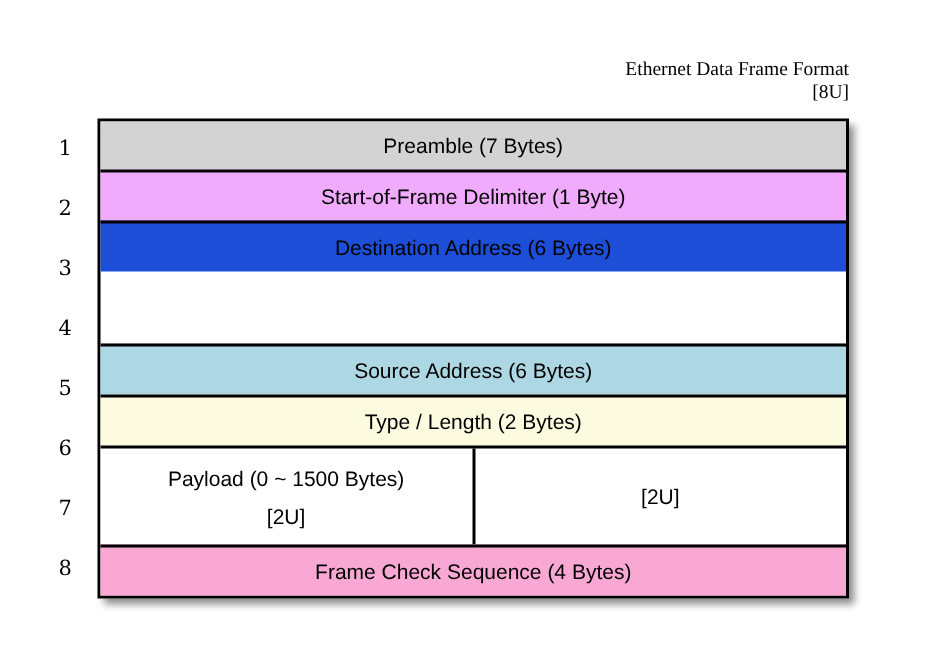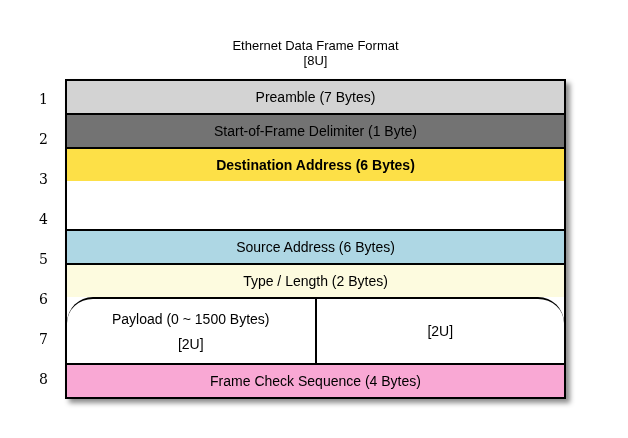--- a/index.html
+++ b/index.html
@@ -13,23 +13,24 @@
     position: relative;
     overflow: hidden;
     font-family: "Liberation Sans", sans-serif;
     color: #000000;
   }
   .title-block {
     position: absolute;
     left: 65px;
     top: 38px;
     width: 501px;
-    text-align: center;
+    text-align: right;
     font-size: 13px;
     line-height: 15px;
+    font-family: Liberation Serif, serif;
   }
   .numbers {
     position: absolute;
     left: 0;
     top: 79px;
     width: 57px;
     height: 320px;
     display: flex;
     flex-direction: column;
   }
@@ -64,21 +65,20 @@
     border-top: 2px solid #000000;
   }
   .row:first-child {
     border-top: none;
   }
   .row.double {
     flex: 2;
     align-items: stretch;
     justify-content: stretch;
     padding: 0;
-    border-radius: 26px;
   }
   .row.double .cell {
     flex: 1;
     display: flex;
     flex-direction: column;
     align-items: center;
     justify-content: center;
     gap: 9px;
     box-sizing: border-box;
   }
@@ -104,24 +104,24 @@
     <div class="num">5</div>
     <div class="num">6</div>
     <div class="num">7</div>
     <div class="num">8</div>
   </div>
 
   <div class="frame-table">
     <div class="row" style="background: rgb(211, 211, 211);">
       <span>Preamble (7 Bytes)</span>
     </div>
-    <div class="row" style="background: #737373;">
+    <div class="row" style="background: #f0abfc;">
       <span>Start-of-Frame Delimiter (1 Byte)</span>
     </div>
-    <div class="row" style="background: #fde047; font-weight: bold;">
+    <div class="row" style="background: #1d4ed8;">
       <span>Destination Address (6 Bytes)</span>
     </div>
     <div class="row" style="background: rgb(174, 215, 228); margin-top: 48px;">
       <span>Source Address (6 Bytes)</span>
     </div>
     <div class="row" style="background: rgb(253, 251, 223);">
       <span>Type / Length (2 Bytes)</span>
     </div>
     <div class="row double" style="background: rgb(255, 255, 255);">
       <div class="cell">

